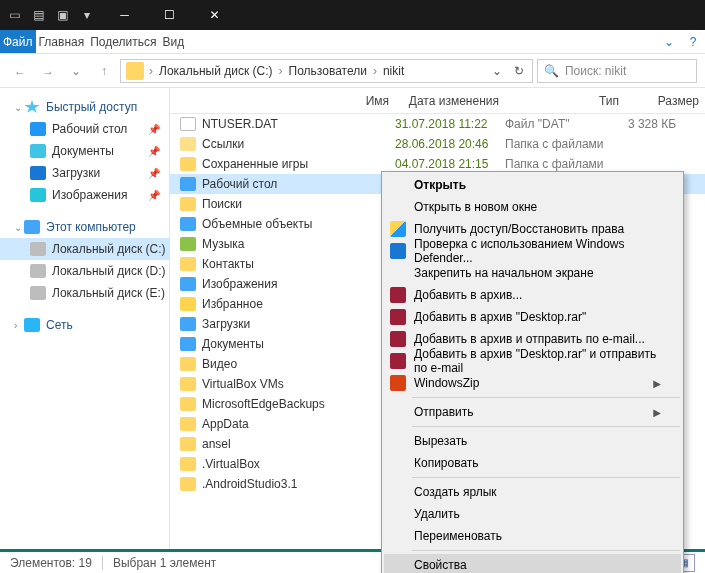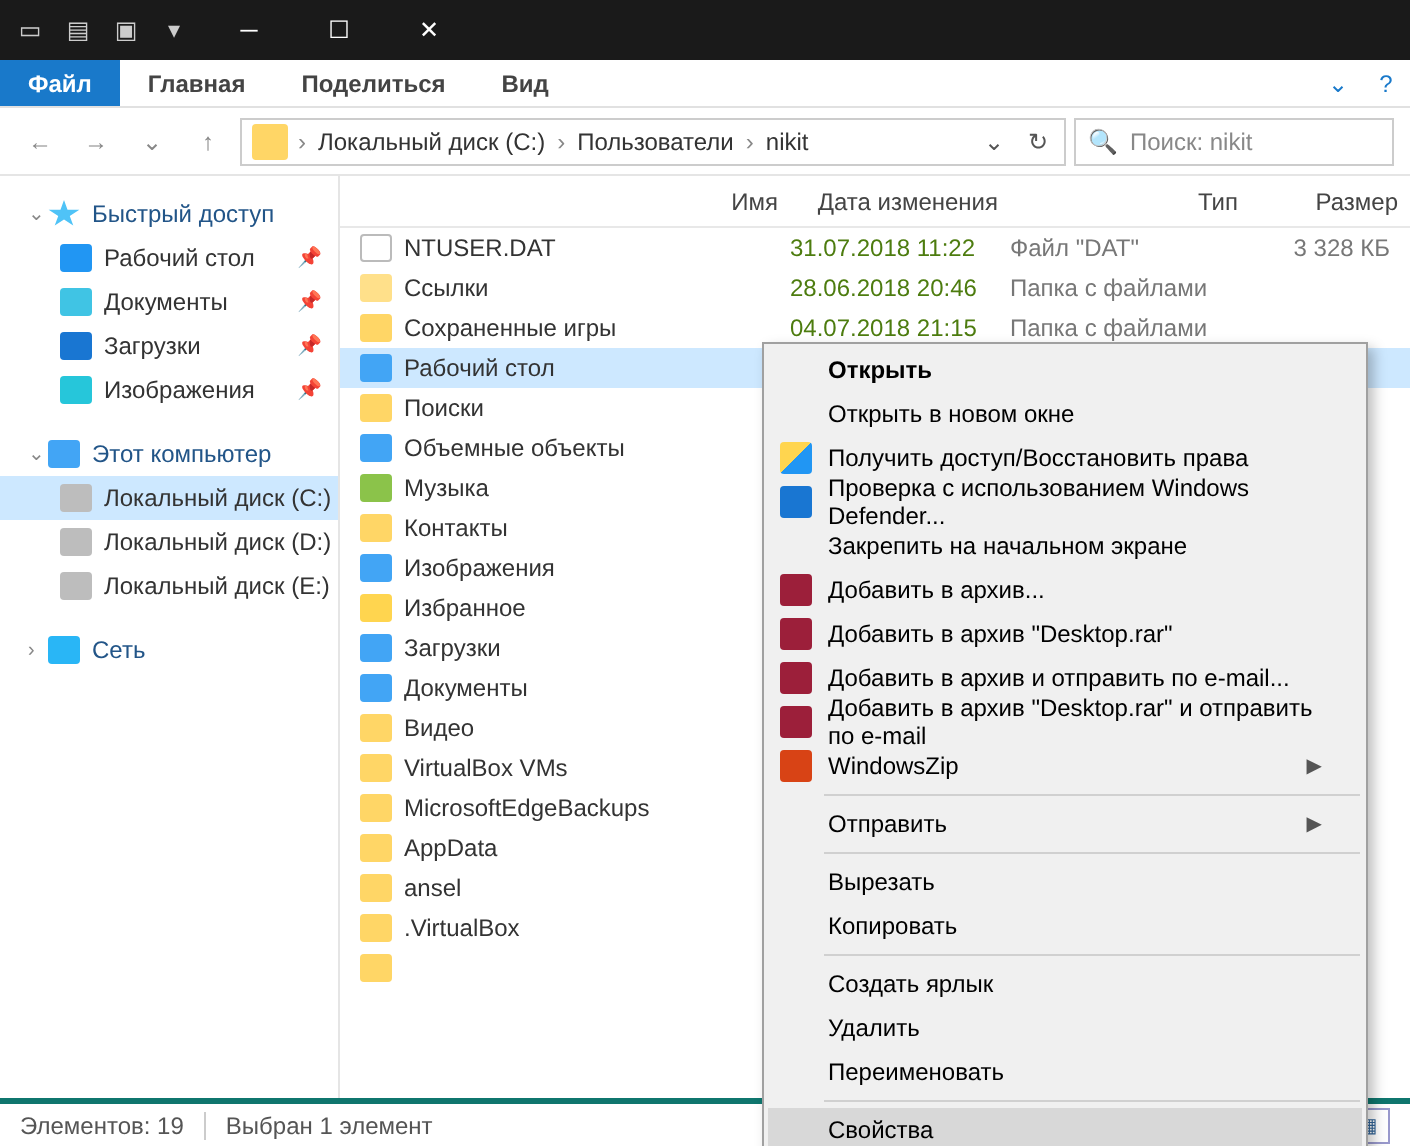--- a/index.html
+++ b/index.html
@@ -6,21 +6,21 @@
 body { background: #fff; width: 705px; height: 573px; overflow: hidden; position: relative; }
 
 .titlebar { height: 30px; background: #1a1a1a; color: #fff; display: flex; align-items: center; }
 .titlebar .qat { display: flex; gap: 2px; padding: 0 4px; }
 .titlebar .qat-btn { width: 22px; height: 22px; display: flex; align-items: center; justify-content: center; color: #ccc; }
 .titlebar .title { flex: 1; padding-left: 12px; color: #ddd; }
 .titlebar .win-btns { display: flex; }
 .titlebar .win-btn { width: 45px; height: 30px; display: flex; align-items: center; justify-content: center; color: #fff; }
 
 .ribbon-tabs { height: 24px; display: flex; align-items: stretch; border-bottom: 1px solid #e1e1e1; background: #fff; }
-.ribbon-tab { padding: 0 14px; display: flex; align-items: center; color: #444; cursor: default; font-weight: bold; }
+.ribbon-tab { padding: 0 3px; display: flex; align-items: center; color: #444; cursor: default; }
 .ribbon-tab.file { background: #1979ca; color: #fff; }
 .ribbon-spacer { flex: 1; }
 .ribbon-expand, .ribbon-help { width: 24px; display: flex; align-items: center; justify-content: center; color: #1979ca; }
 
 .addressbar { height: 34px; display: flex; align-items: center; padding: 3px 8px; gap: 4px; border-bottom: 1px solid #e5e5e5; }
 .nav-btn { width: 24px; height: 24px; display: flex; align-items: center; justify-content: center; color: #888; border-radius: 2px; }
 .addr-box { flex: 1; height: 24px; border: 1px solid #ccc; display: flex; align-items: center; padding: 0 2px; }
 .addr-box .folder-icon { width: 18px; height: 18px; background: #ffd666; border-radius: 2px; margin: 0 3px; }
 .addr-crumb { padding: 0 4px; color: #333; cursor: default; }
 .addr-sep { color: #888; padding: 0 2px; }
@@ -63,21 +63,21 @@
 .row .ficon { width: 16px; height: 14px; margin: 0 6px 0 10px; border-radius: 2px; flex-shrink: 0; }
 .ficon.file { background: #fff; border: 1px solid #bbb; }
 .ficon.folder { background: #ffd666; }
 .ficon.link { background: #ffe08a; }
 .ficon.green { background: #8bc34a; }
 .ficon.blue { background: #42a5f5; }
 .ficon.star { background: #ffd54f; }
 .row .rname { flex: 1; color: #333; }
 .row .rdate { width: 110px; color: #4d7c0f; margin-left: 14px; }
 .row .rtype { width: 120px; color: #777; }
-.row .rsize { width: 80px; color: #777; text-align: right; padding-right: 10px; }
+.row .rsize { width: 80px; color: #777; text-align: center; padding-right: 26px; }
 
 .statusbar { height: 24px; border-top: 3px solid #0f766e; display: flex; align-items: center; padding: 0 10px; color: #555; font-size: 11px; }
 .statusbar .sep { width: 1px; height: 14px; background: #ccc; margin: 0 10px; }
 .statusbar .spacer { flex: 1; }
 .view-btn { width: 22px; height: 18px; border: 1px solid #99c; margin-left: 2px; display: flex; align-items: center; justify-content: center; font-size: 10px; color: #369; }
 .view-btn.active { background: #cde8ff; }
 
 .context-menu { position: absolute; left: 381px; top: 171px; width: 303px; background: #f0f0f0; border: 1px solid #a0a0a0; box-shadow: 3px 3px 6px rgba(0,0,0,0.25); padding: 2px; z-index: 100; }
 .cm-item { height: 22px; display: flex; align-items: center; padding-left: 30px; padding-right: 20px; position: relative; cursor: default; }
 .cm-item.selected { background: #d8d8d8; }
@@ -330,20 +330,21 @@
         </div>
         <div class="row">
           <span class="ficon folder"></span>
     <span class="rname">.VirtualBox</span>
     <span class="rdate"></span>
     <span class="rtype"></span>
     <span class="rsize"></span>
         </div>
         <div class="row">
           <span class="ficon folder"></span>
+    <span class="rname">.AndroidStudio3.1</span>
     <span class="rdate"></span>
     <span class="rtype"></span>
     <span class="rsize"></span>
         </div>
       </div>
   </div>
 </div>
 
 <div class="statusbar">
   <span>Элементов: 19</span>

